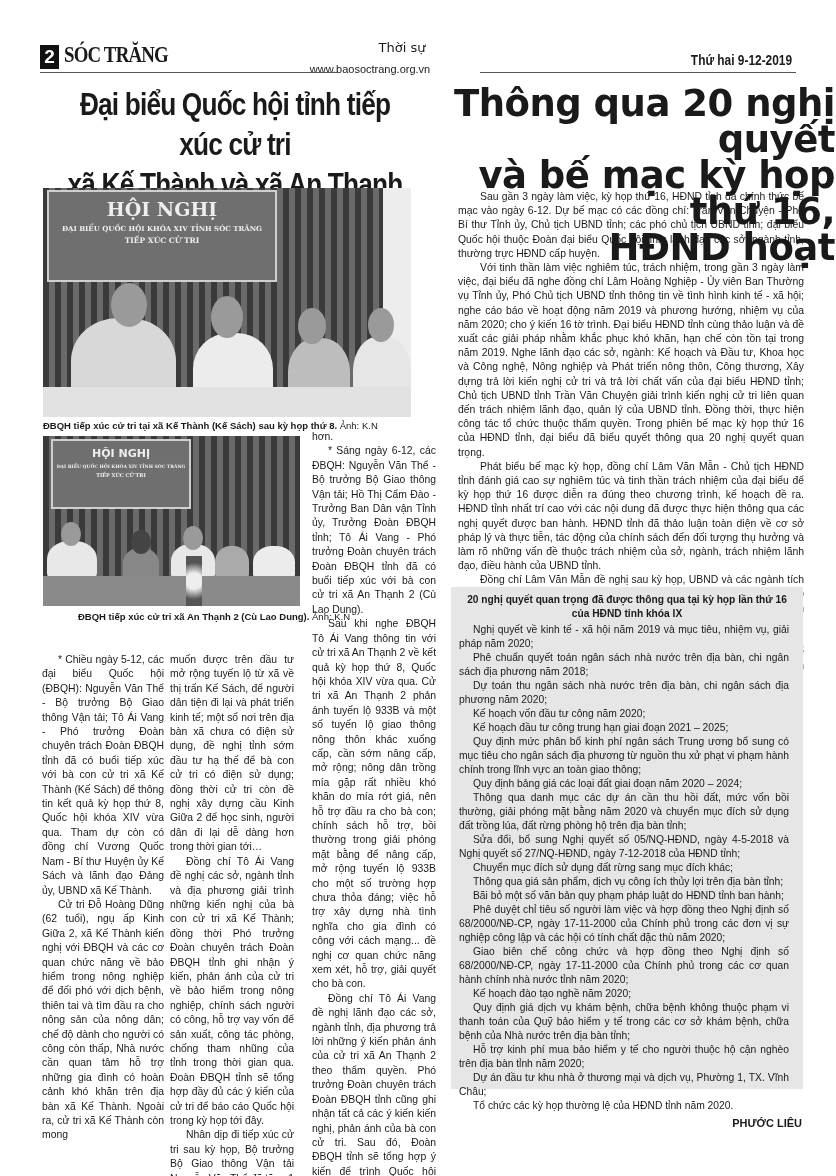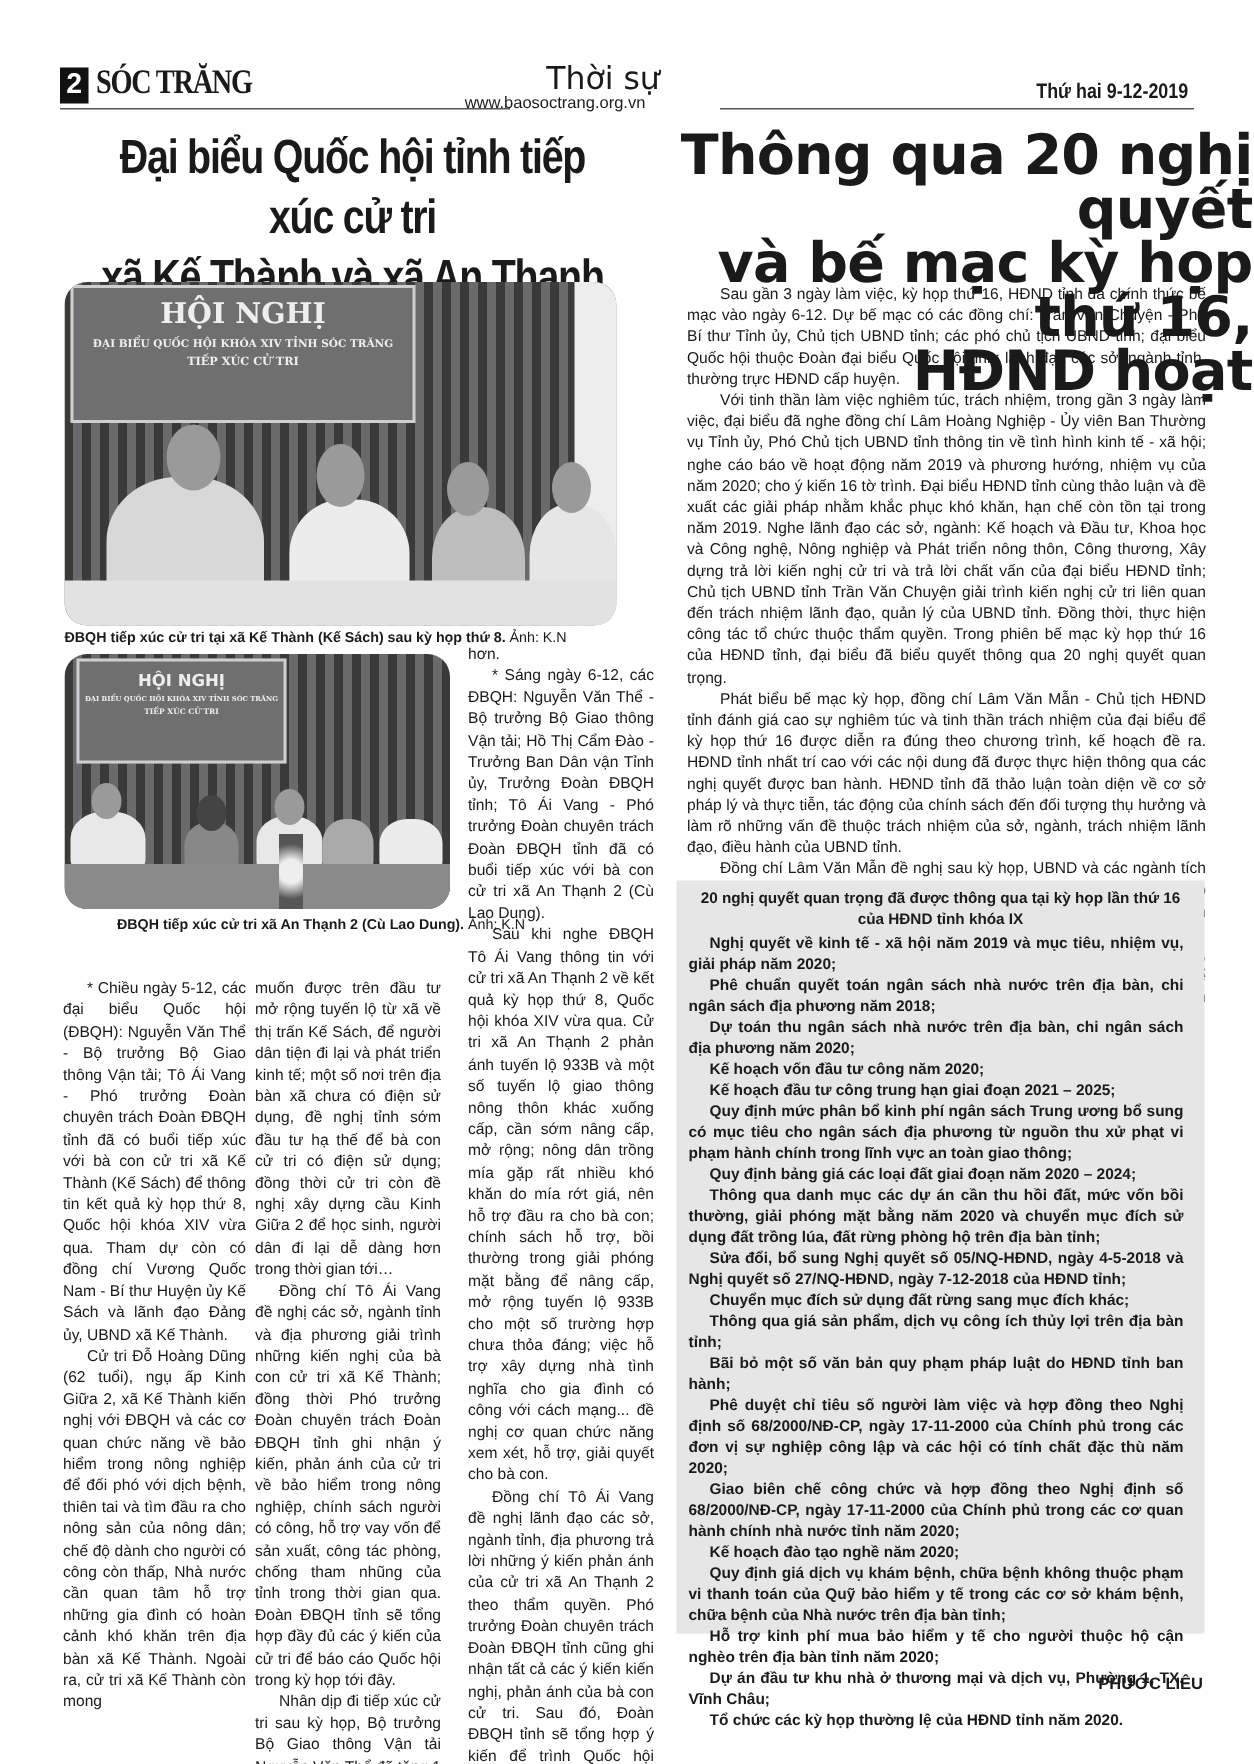--- a/index.html
+++ b/index.html
@@ -1,45 +1,45 @@
 <!DOCTYPE html>
 <html><head>
 <meta charset="utf-8">
 <style>
   html,body{margin:0;padding:0;background:#fff;}
   body{width:836px;height:1176px;position:relative;overflow:hidden;color:#1a1a1a;font-family:"Liberation Sans","DejaVu Sans",sans-serif;}
   .abs{position:absolute;}
   
   .pagenum{left:40px;top:45px;width:19px;height:24px;background:#111;color:#fff;font-family:"Liberation Sans",sans-serif;font-weight:bold;font-size:19px;line-height:24px;text-align:center;}
   .paper-name{left:64px;top:42px;font-family:"Liberation Serif",serif;font-weight:bold;font-size:23px;letter-spacing:-1px;transform:scaleX(0.82);transform-origin:left;}
-  .section{left:0;width:804px;top:40px;text-align:center;font-family:"DejaVu Sans",sans-serif;font-size:21px;}
+  .section{left:0;width:804px;top:40px;text-align:center;font-family:"DejaVu Sans",sans-serif;font-size:13px;}
   .site{left:0;width:740px;top:63px;text-align:center;font-size:11px;}
   .date{right:44px;top:52px;font-weight:bold;font-size:14px;transform:scaleX(0.85);transform-origin:right;}
   .rule{height:1px;background:#555;top:72px;}
   
   .h1-left{left:30px;width:410px;top:84px;text-align:center;font-family:"Liberation Sans",sans-serif;font-weight:bold;font-size:32px;line-height:40px;letter-spacing:-1px;transform:scaleX(0.82);transform-origin:center top;}
   .h1-right{left:445px;width:390px;top:86px;text-align:right;font-family:"DejaVu Sans",sans-serif;font-weight:bold;font-size:37px;line-height:36px;letter-spacing:-0.5px;}
   
-  .photo{background:#fef9c3;overflow:hidden;border-radius:15px;}
+  .photo{background:#d946ef;overflow:hidden;}
   .photo .curtain{position:absolute;inset:0;background:repeating-linear-gradient(90deg,#3a3a3a 0 6px,#6a6a6a 6px 12px);}
   .photo .banner{position:absolute;background:#6f6f6f;border:2px solid #cfcfcf;color:#eee;text-align:center;font-family:"DejaVu Serif",serif;}
   .photo .table{position:absolute;left:0;right:0;bottom:0;background:#e2e2e2;}
   .photo .person{position:absolute;border-radius:45% 45% 8px 8px;background:#d8d8d8;}
   .photo .head{position:absolute;border-radius:50%;background:#9a9a9a;}
   .photo .wall{position:absolute;top:0;bottom:0;right:0;background:#ededed;}
   .caption{font-size:9.5px;font-weight:bold;white-space:nowrap;}
   .caption span.credit{font-weight:normal;}
   
   .col{font-size:10.4px;line-height:14.4px;text-align:justify;font-family:"Liberation Sans",sans-serif;}
   .col p{margin:0;text-indent:16px;}
   .rcol{font-size:10.4px;line-height:14.2px;text-align:justify;}
   .rcol p{margin:0;text-indent:22px;}
   .box{background:#e6e6e6;left:451px;width:352px;top:587px;height:502px;padding:0 0 0 0;box-sizing:border-box;}
   .box-title{text-align:center;font-weight:bold;font-size:10.2px;line-height:14px;margin:6px 8px 2px 8px;}
-  .box-list{margin:0 14px 0 8px;font-size:10.3px;line-height:14px;text-align:justify;font-weight:bold;}
+  .box-list{margin:0 14px 0 8px;font-size:10.3px;line-height:14px;text-align:justify;}
   .box-list div{text-indent:14px;}
   .sig{font-weight:bold;font-size:11px;}
 </style>
 </head>
 <body>
 
 <div class="abs pagenum">2</div>
 <div class="abs paper-name">SÓC TRĂNG</div>
 <div class="abs section">Thời sự</div>
 <div class="abs site">www.baosoctrang.org.vn</div>

